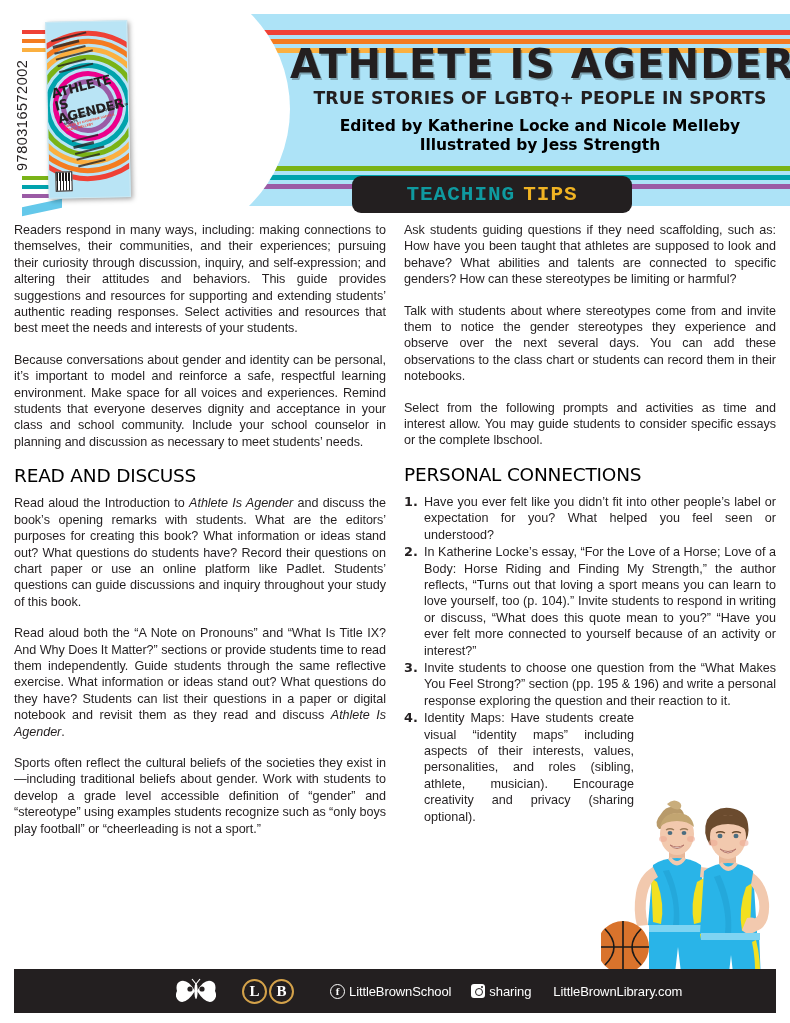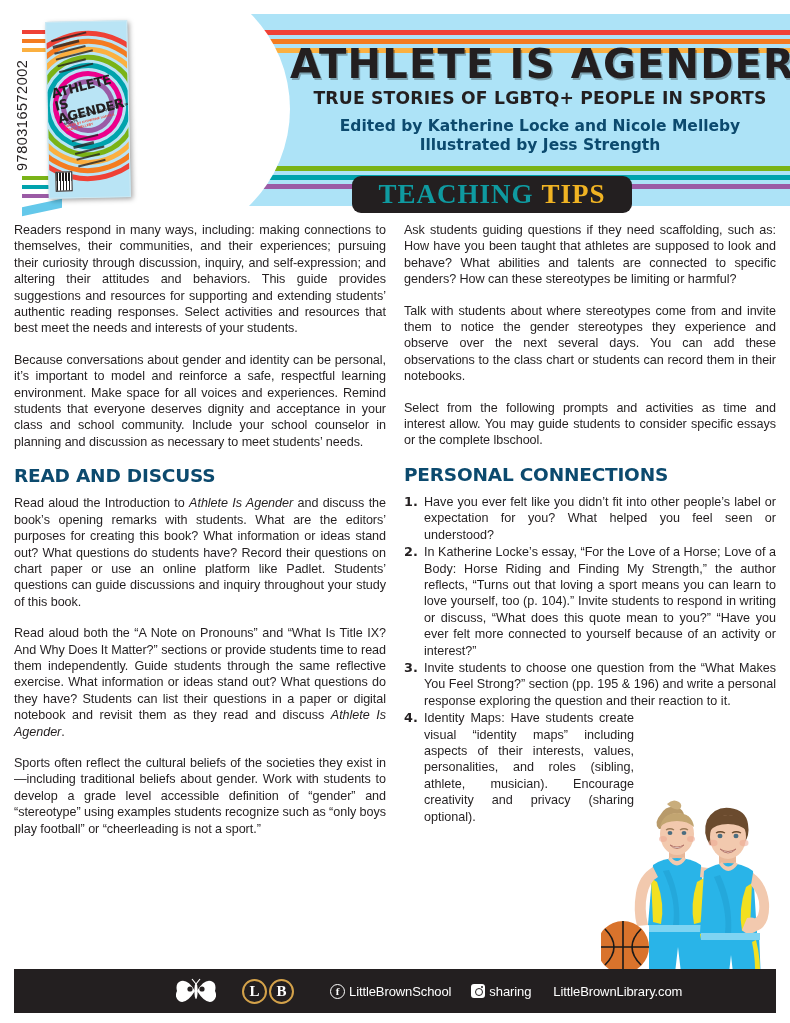--- a/index.html
+++ b/index.html
@@ -89,41 +89,41 @@
     font-size: 17.2px;
     letter-spacing: 0.2px;
     color: #231f20;
     margin: 3px 0 0 0;
     white-space: nowrap;
   }
   .credit {
     font-family: "DejaVu Sans", sans-serif;
     font-weight: 700;
     font-size: 15.5px;
-    color: #0c4a6e;
+    color: #000000;
     margin: 9px 0 0 0;
     line-height: 1.25;
   }
 
   .tips-badge {
     position: absolute;
     left: 352px; top: 176px;
     width: 280px; height: 37px;
     background: #231f20;
     border-radius: 9px;
     display: flex;
     align-items: center;
     justify-content: center;
     gap: 8px;
     z-index: 5;
   }
   .tips-badge span {
-    font-family: Liberation Serif, serif;
-    font-weight: 700;
-    font-size: 27px;
+    font-family: Liberation Mono, monospace;
+    font-weight: 700;
+    font-size: 21px;
     letter-spacing: 1px;
   }
   .tips-teach { color: #0f9aa0; }
   .tips-tips  { color: #f0b323; }
 
   
   .book {
     position: absolute;
     left: 47px; top: 21px;
     width: 82px; height: 177px;
@@ -231,24 +231,24 @@
     text-align: justify;
     margin: 0 0 15px 0;
     color: #231f20;
     letter-spacing: -0.05px;
   }
   p.body:last-child { margin-bottom: 8px; }
   .it { font-style: italic; }
 
   h2.section {
     font-family: "DejaVu Sans", sans-serif;
-    font-weight: 700;
+    font-weight: 400;
     font-size: 18.5px;
     letter-spacing: -0.2px;
-    color: #0c4a6e;
+    color: #000000;
     margin: 4px 0 9px 0;
   }
 
   ol.numlist {
     margin: 0; padding: 0;
     list-style: none;
     counter-reset: nitem;
   }
   ol.numlist > li {
     position: relative;

